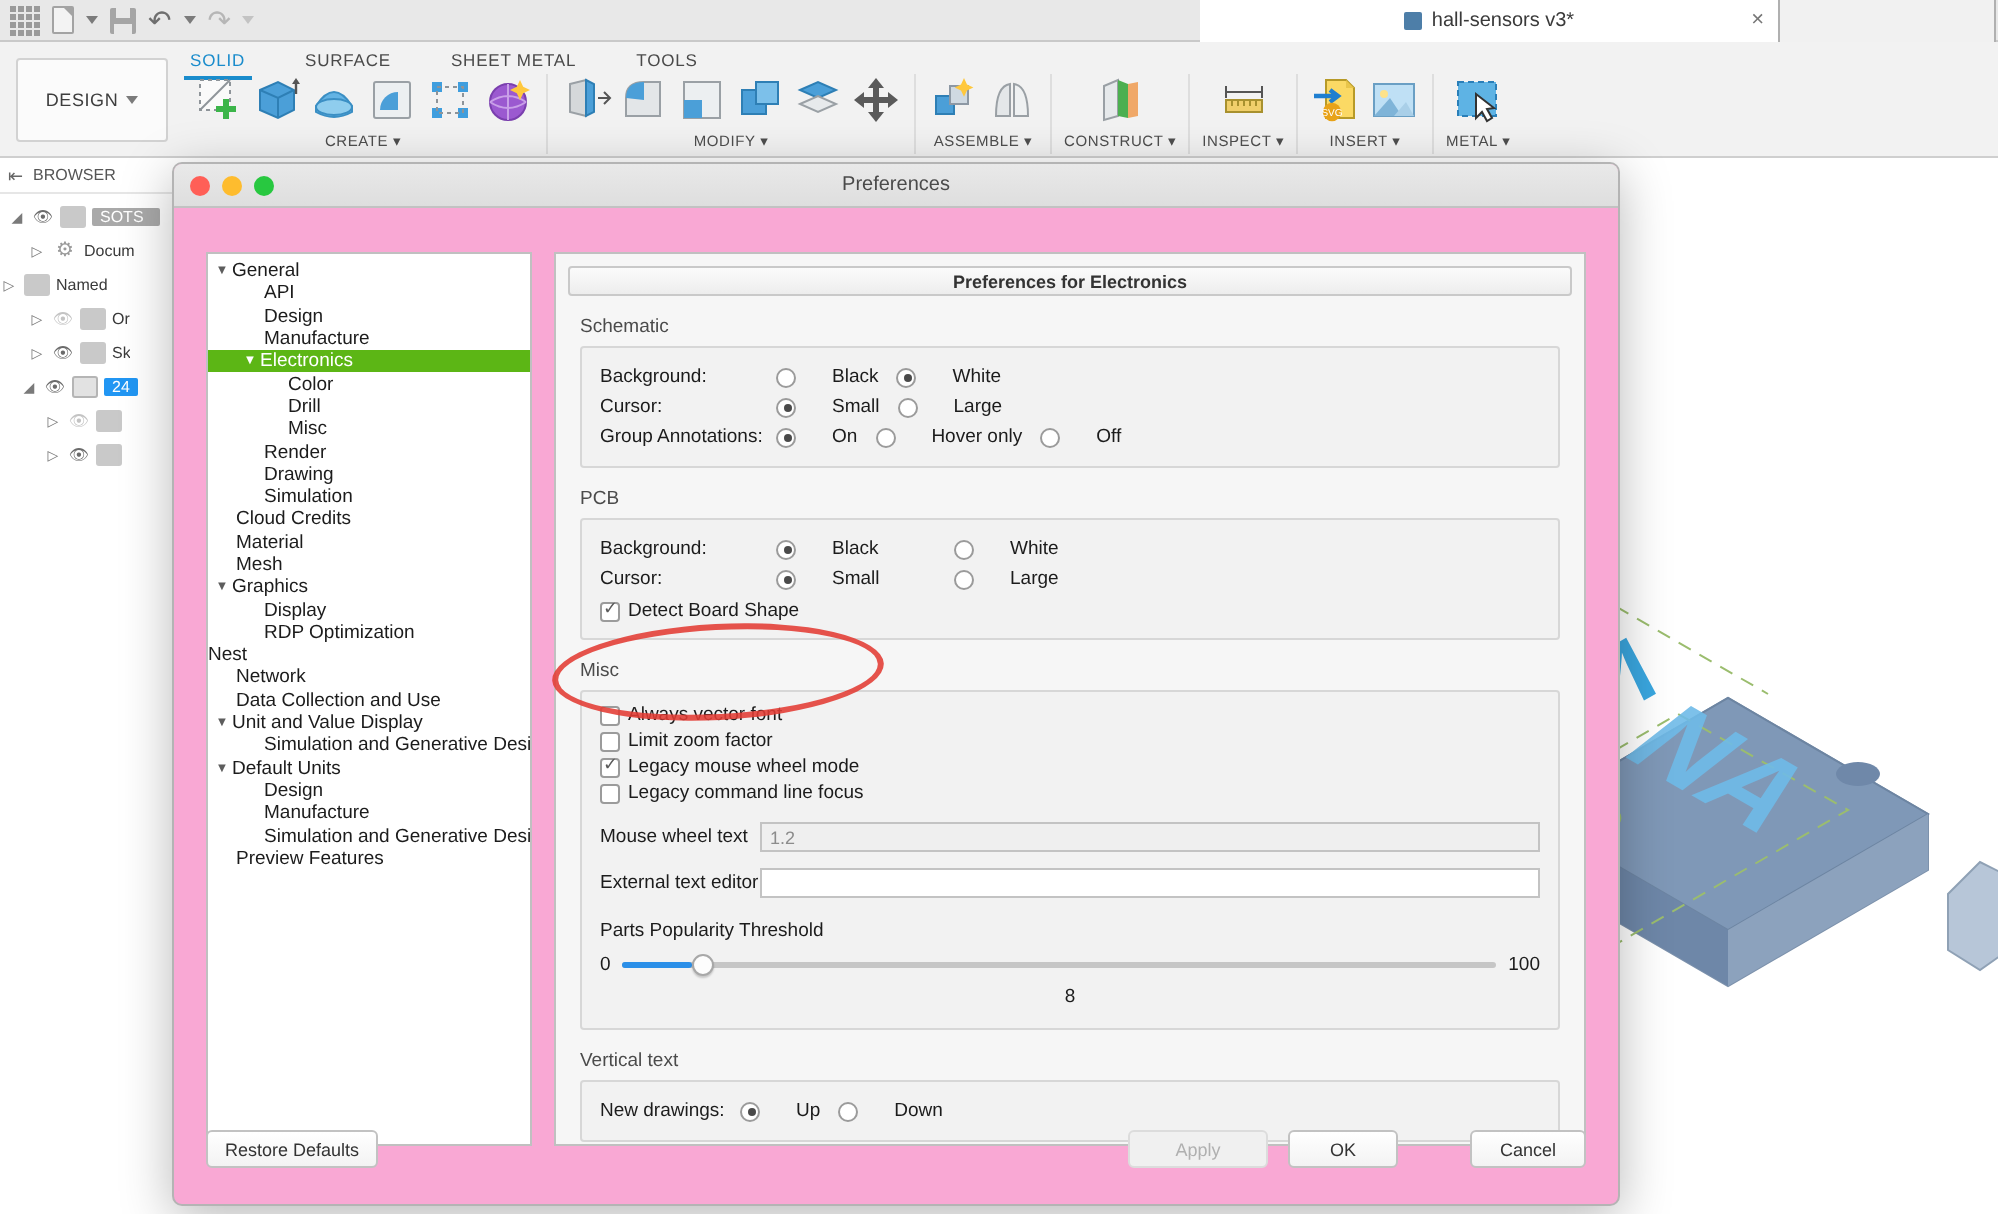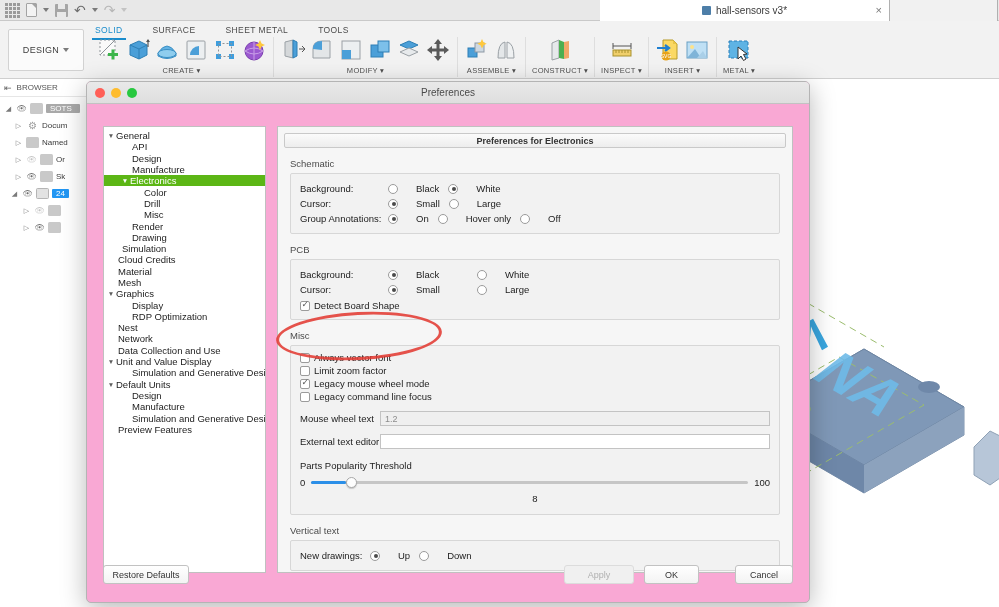--- a/index.html
+++ b/index.html
@@ -448,21 +448,21 @@
         <span class="bcaret">◢</span>
         <span class="beye">👁</span>
         <span class="bicon"></span>
         <span class="blabel selgray">SOTS</span>
       </div>
       <div class="brow" style="padding-left:14px">
         <span class="bcaret">▷</span>
         <span class="bicon gear">⚙</span>
         <span class="blabel">Docum</span>
       </div>
-      <div class="brow" style="padding-left:14px">
+      <div class="brow" style="">
         <span class="bcaret">▷</span>
         <span class="bicon"></span>
         <span class="blabel">Named</span>
       </div>
       <div class="brow" style="padding-left:14px">
         <span class="bcaret">▷</span>
         <span class="beye off">👁</span>
         <span class="bicon"></span>
         <span class="blabel">Or</span>
       </div>
@@ -529,21 +529,21 @@
           </div>
         <div class="titem" style="padding-left:40px">
             <span>Misc</span>
           </div>
         <div class="titem" style="padding-left:28px">
             <span>Render</span>
           </div>
         <div class="titem" style="padding-left:28px">
             <span>Drawing</span>
           </div>
-        <div class="titem" style="padding-left:18px">
+        <div class="titem" style="padding-left:28px">
             <span>Simulation</span>
           </div>
         <div class="titem" style="padding-left:14px">
             <span>Cloud Credits</span>
           </div>
         <div class="titem" style="padding-left:14px">
             <span>Material</span>
           </div>
         <div class="titem" style="padding-left:14px">
             <span>Mesh</span>
@@ -551,21 +551,21 @@
         <div class="titem" style="padding-left:2px">
             <span class="tdisc">▼</span>
             <span>Graphics</span>
           </div>
         <div class="titem" style="padding-left:28px">
             <span>Display</span>
           </div>
         <div class="titem" style="padding-left:28px">
             <span>RDP Optimization</span>
           </div>
-        <div class="titem" style="padding-left:14px">
+        <div class="titem" style="">
             <span>Nest</span>
           </div>
         <div class="titem" style="padding-left:14px">
             <span>Network</span>
           </div>
         <div class="titem" style="padding-left:14px">
             <span>Data Collection and Use</span>
           </div>
         <div class="titem" style="padding-left:2px">
             <span class="tdisc">▼</span>

